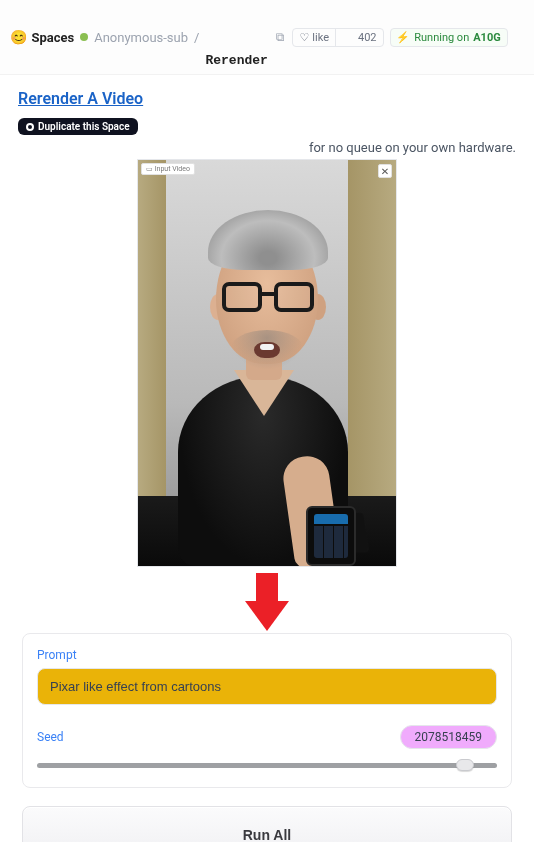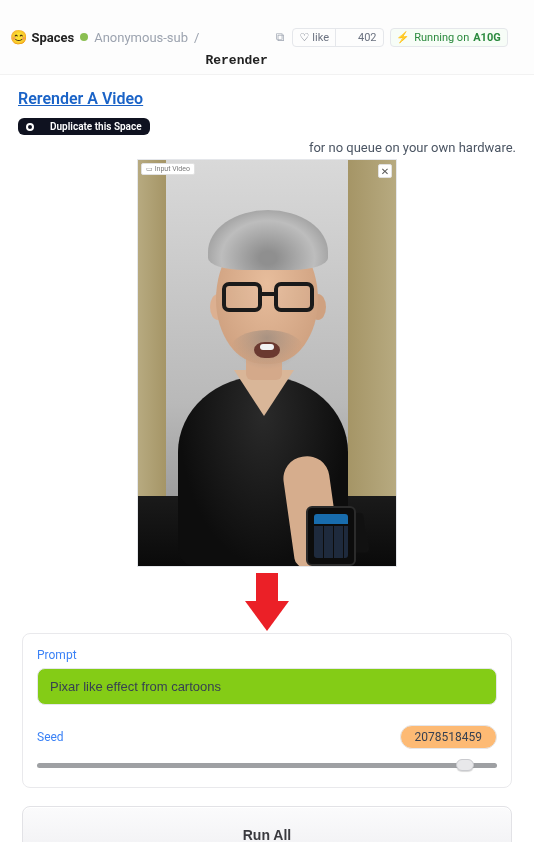--- a/index.html
+++ b/index.html
@@ -84,21 +84,21 @@
   .title-link {
     color: #1a63c7;
     text-decoration: underline;
     font-size: 16px;
     font-weight: 600;
   }
 
   .dup-badge {
     display: inline-flex;
     align-items: center;
-    gap: 16px;
+    gap: 4px;
     background: #0f1220;
     color: #fff;
     border-radius: 6px;
     padding: 3px 8px;
     font-size: 10px;
     font-weight: 600;
     margin-top: 10px;
   }
   .dup-badge .dup-circle {
     width: 8px; height: 8px; border: 2px solid #fff; border-radius: 50%;
@@ -329,35 +329,35 @@
     color: #3b82f6;
     margin-bottom: 6px;
   }
   .text-input {
     width: 100%;
     border: 1px solid #e5e7eb;
     border-radius: 8px;
     padding: 10px 12px;
     font-size: 13px;
     color: #374151;
-    background: #84cc16;
+    background: #eab308;
   }
   .seed-row {
     margin-top: 20px;
     display: flex;
     justify-content: space-between;
     align-items: center;
   }
   .seed-pill {
     border: 1px solid #e5e7eb;
     border-radius: 14px;
     padding: 4px 14px;
     font-size: 12px;
     color: #374151;
-    background: #fdba74;
+    background: #f0abfc;
   }
   .slider-wrap {
     margin-top: 8px;
     position: relative;
     height: 16px;
   }
   .slider-track {
     position: absolute; left: 0; right: 0; top: 6px;
     height: 5px;
     background: #9ea0a3;

